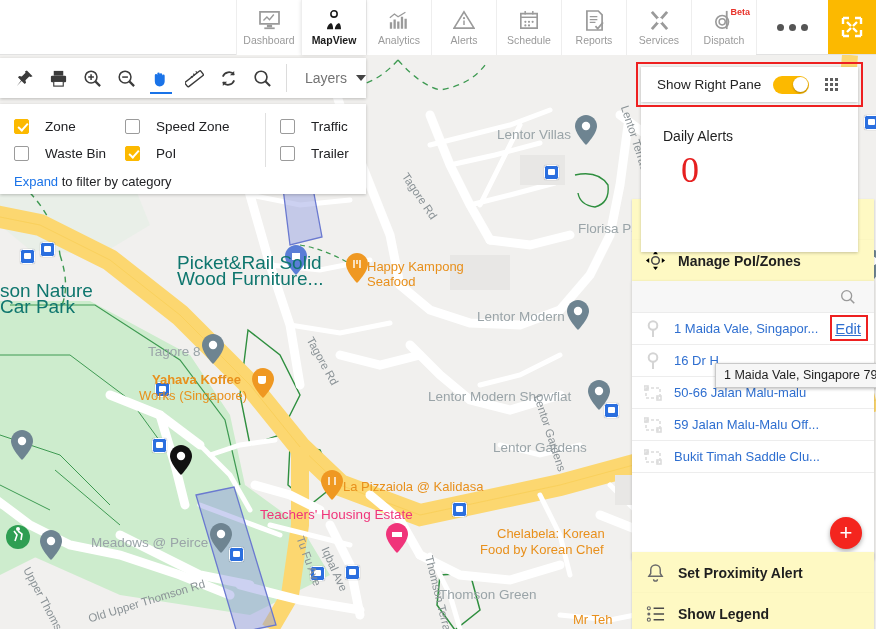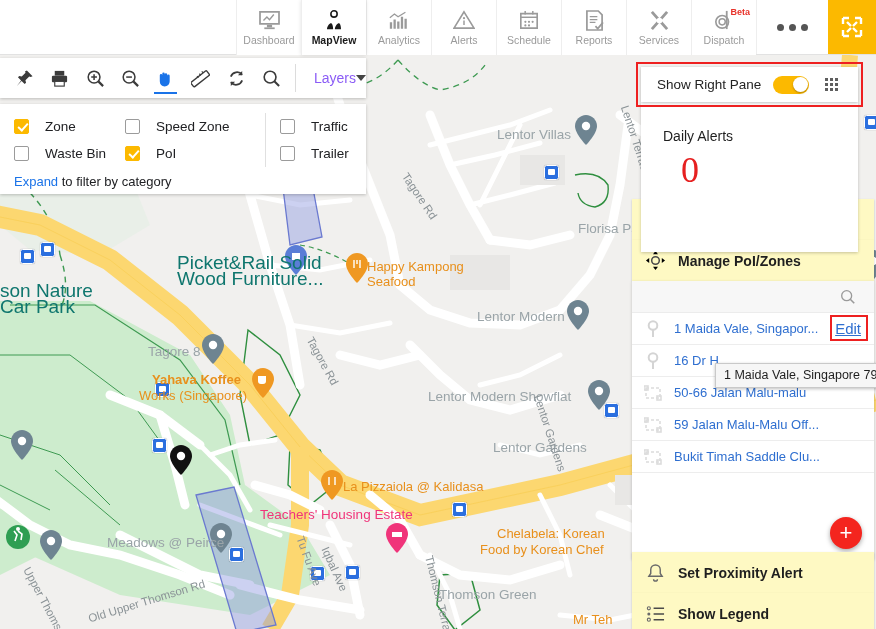--- a/index.html
+++ b/index.html
@@ -60,22 +60,22 @@
   }
   .tb-btn{ width:36px; height:40px; display:flex;align-items:center;justify-content:center;
            cursor:pointer; position:relative; }
   .tb-btn:first-child{ margin-left:7px; }
   .tb-btn svg{ fill:#3b3b3b; }
   .tb-btn.active svg{ fill:#1a73e8; }
   .tb-btn.active:after{
     content:""; position:absolute; left:6px; right:6px; bottom:4px; height:2.5px; background:#1a73e8;
   }
   .tb-sep{ width:1px; height:28px; background:#dcdcdc; margin:0 4px 0 6px; }
-  #layers-btn{ flex:1; display:flex;align-items:center; justify-content:flex-start; 
-      padding-left:14px; font-size:14px; color:#8b5cf6; cursor:pointer; height:40px;}
+  #layers-btn{ flex:1; display:flex;align-items:center; justify-content:flex-start; gap:9px;
+      padding-left:14px; font-size:14px; color:#737373; cursor:pointer; height:40px;}
   .caret{ width:0;height:0;border-left:5px solid transparent;border-right:5px solid transparent;
           border-top:6px solid #444;}
 
   
   #layers-panel{
     position:absolute; left:0; top:104px; width:366px; height:90px; background:#fff;
     box-shadow:0 1px 3px rgba(0,0,0,.22); z-index:19; padding:9px 0 0 0;
   }
   .lrow{ display:flex; align-items:center; height:27px; }
   .lcell{ display:flex; align-items:center; gap:16px; font-size:13.5px; color:#202124; }
@@ -464,21 +464,21 @@
   <div class="busicon" style="left:544px;top:110px"></div>
   <div class="busicon" style="left:604px;top:348px"></div>
   <div class="busicon" style="left:864px;top:60px"></div>
   <div class="busicon" style="left:709px;top:58px"></div>
 
   <div id="map-labels">
       <div class="mlabel place" style="left: 497px; top: 72px;">Lentor Villas</div>
       <div class="mlabel place" style="left: 477px; top: 254px;">Lentor Modern</div>
       <div class="mlabel place" style="left: 428px; top: 334px;">Lentor Modern Showflat</div>
       <div class="mlabel place" style="left: 148px; top: 289px;">Tagore 8</div>
-      <div class="mlabel place" style="left: 91px; top: 480px; margin-left: 16px;">Meadows @ Peirce</div>
+      <div class="mlabel place" style="left: 91px; top: 480px;">Meadows @ Peirce</div>
       <div class="mlabel place" style="left: 439px; top: 532px;">Thomson Green</div>
       <div class="mlabel place" style="left: 493px; top: 385px;">Lentor Gardens</div>
       <div class="mlabel place" style="left: 578px; top: 166px;">Florisa Park</div>
       <div class="mlabel poi" style="left: 367px; top: 204px;">Happy Kampong</div>
       <div class="mlabel poi" style="left: 367px; top: 219px;">Seafood</div>
       <div class="mlabel poi" style="left: 152px; top: 317px; font-weight: bold;">Yahava Koffee</div>
       <div class="mlabel poi" style="left: 139px; top: 333px;">Works (Singapore)</div>
       <div class="mlabel poi" style="left: 343px; top: 424px;">La Pizzaiola @ Kalidasa</div>
       <div class="mlabel poi" style="left: 497px; top: 471px;">Chelabela: Korean</div>
       <div class="mlabel poi" style="left: 480px; top: 487px;">Food by Korean Chef</div>

